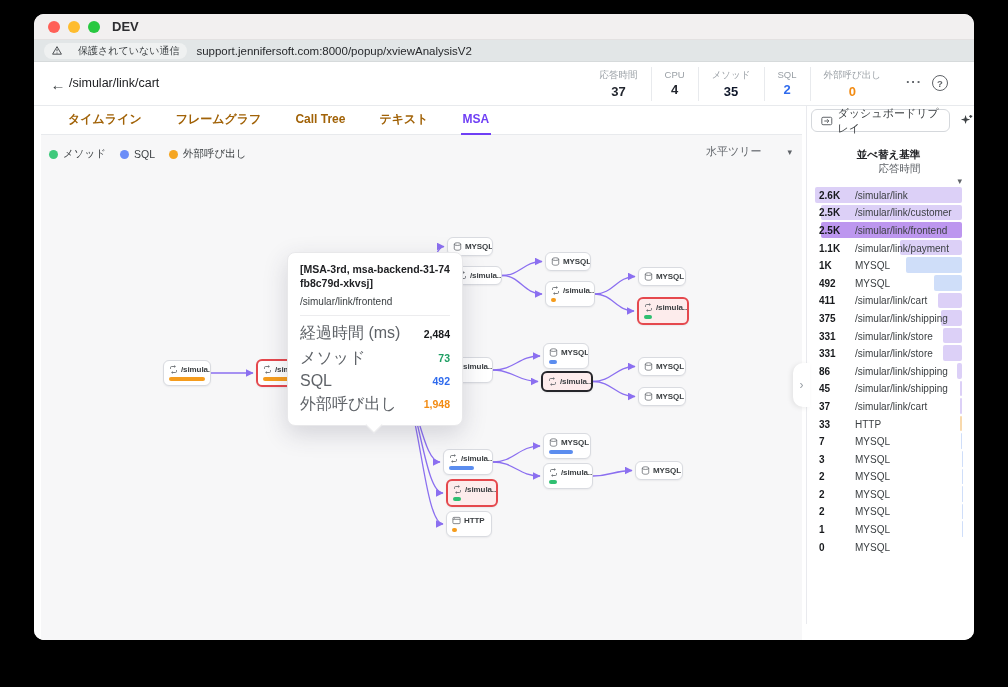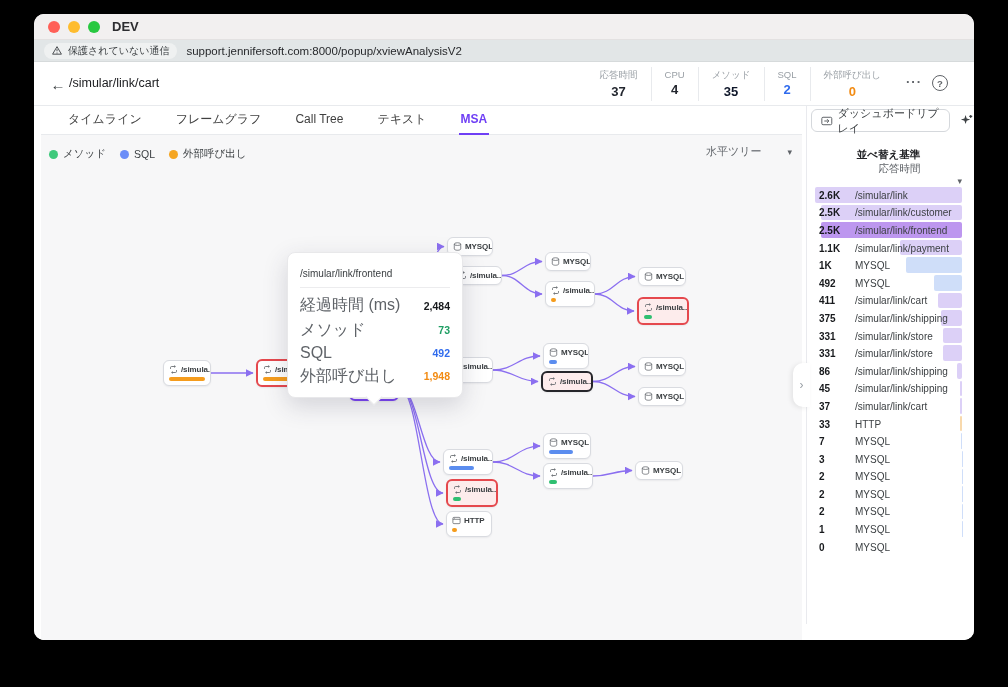--- a/index.html
+++ b/index.html
@@ -8,40 +8,40 @@
           font-family:"Liberation Sans","DejaVu Sans",sans-serif;-webkit-font-smoothing:antialiased;}
   .window{position:absolute;left:34px;top:14px;width:940px;height:626px;background:#fff;
           border-radius:10px;overflow:hidden;box-shadow:0 22px 70px rgba(0,0,0,.55);}
   
   .titlebar{height:26px;background:#f2f0f0;display:flex;align-items:center;padding-left:14px;border-bottom:1px solid #e3e1e1;}
   .lights{display:flex;gap:8px;align-items:center;}
   .light{width:12px;height:12px;border-radius:50%;}
   .win-title{margin-left:12px;font-size:13px;font-weight:bold;color:#2d2d30;}
   
   .urlbar{height:22px;background:#e2e6e7;display:flex;align-items:center;padding-left:10px;gap:9px;border-bottom:1px solid #d6dadb;}
-  .url-badge{height:16px;background:#eff1f1;border-radius:9px;padding:0 8px;display:flex;align-items:center;gap:6px;
+  .url-badge{height:16px;background:#eff1f1;border-radius:9px;padding:0 8px;display:flex;align-items:center;gap:16px;
              font-size:10px;color:#3c4043;}
   .url-text{font-size:11.5px;color:#27292c;}
   
   .appheader{height:44px;background:#fff;border-bottom:1px solid #e8eaed;position:relative;display:flex;align-items:center;}
   .back{position:absolute;left:13px;top:11px;width:22px;height:22px;font-size:15px;color:#3c4043;display:flex;align-items:center;justify-content:center;cursor:pointer;}
   .ph-title{position:absolute;left:35px;top:14px;font-size:12.5px;color:#202124;}
   .stats{position:absolute;right:80px;top:5px;display:flex;}
   .stat{padding:2px 13px;text-align:center;min-width:44px;}
   .stat + .stat{border-left:1px solid #e8eaed;}
   .stat-label{font-size:9.5px;color:#9aa0a6;margin-bottom:2px;white-space:nowrap;}
   .stat-value{font-size:13px;font-weight:bold;color:#23272f;}
   .more-btn{position:absolute;right:52px;top:12px;font-size:13px;font-weight:bold;letter-spacing:1px;color:#5f6368;cursor:pointer;}
   .help-btn{position:absolute;right:26px;top:13px;width:16px;height:16px;border:1.4px solid #5f6368;border-radius:50%;
             font-size:9.5px;font-weight:bold;color:#5f6368;display:flex;align-items:center;justify-content:center;cursor:pointer;}
   
   .wbody{position:relative;height:534px;background:#fff;}
   .tabbar{position:absolute;left:7px;top:0;width:761px;height:29px;border-bottom:1px solid #e8eaed;
           display:flex;align-items:center;gap:30px;padding-left:25px;}
-  .tab{font-size:12px;color:#404040;font-weight:400;height:29px;display:flex;align-items:center;padding:0 2px;cursor:pointer;border-bottom:2.5px solid transparent;}
+  .tab{font-size:12px;color:#a16207;font-weight:700;height:29px;display:flex;align-items:center;padding:0 2px;cursor:pointer;border-bottom:2.5px solid transparent;}
   .tab.active{color:#6f3ff5;font-weight:bold;border-bottom-color:#6f3ff5;}
   
   .rightpanel{position:absolute;left:772px;top:0;bottom:16px;width:168px;background:#fff;border-left:1px solid #e9eaee;}
   .replay-row{height:29px;display:flex;align-items:center;padding-left:4px;}
   .replay-btn{height:23px;border:1px solid #d5d8dc;border-radius:6px;background:#fff;display:flex;align-items:center;
               gap:5px;padding:0 9px;font-size:11px;color:#3c4043;cursor:pointer;}
   .sparkle-btn{margin-left:9px;cursor:pointer;display:flex;align-items:center;}
   .sort-row{margin-top:13px;padding:0 12px 0 8px;display:flex;align-items:center;flex-direction:column;}
   .sort-label{font-size:10.5px;font-weight:bold;color:#202124;}
   .sort-value{margin-left:22px;font-size:10.5px;color:#5f6368;cursor:pointer;}
@@ -513,20 +513,21 @@
               <span>外部呼び出し</span>
             </span>
           </div>
 
         <div class="layout-select">
           <span>水平ツリー</span>
           <span class="layout-caret">▾</span>
         </div>
 
         <div class="gtooltip">
+          <div class="t-title">[MSA-3rd, msa-backend-31-74fb8c79d-xkvsj]</div>
           <div class="t-sub">/simular/link/frontend</div>
           <div class="t-div"></div>
           <div>
 
           <div class="t-row">
                 <span class="t-label">経過時間 (ms)</span>
                 <span class="t-value" style="color: rgb(23, 25, 28);">2,484</span>
               </div>
               <div class="t-row">
                 <span class="t-label">メソッド</span>

